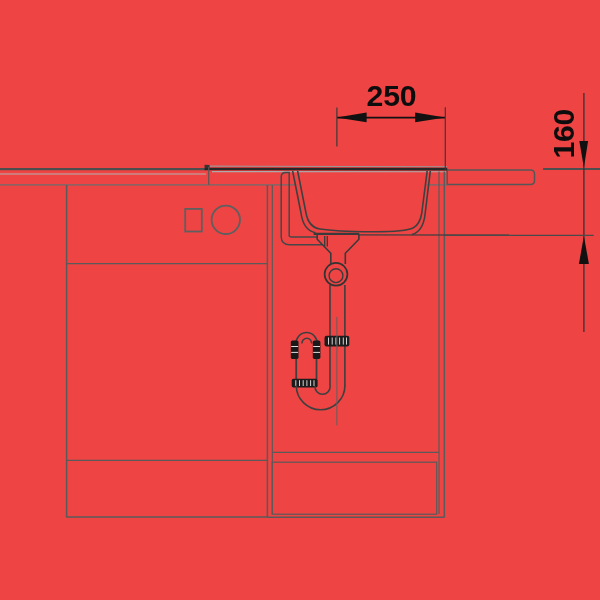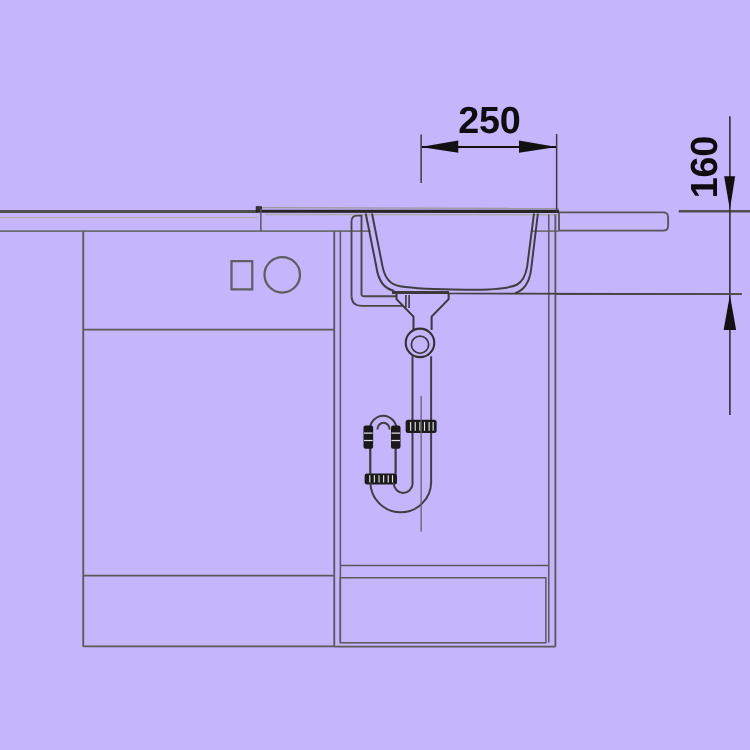--- a/index.html
+++ b/index.html
@@ -1,16 +1,16 @@
 <!DOCTYPE html>
 <html><head>
 <meta charset="utf-8">
 <style>
   html,body{margin:0;padding:0;background:#ffffff;}
-  .wrap{width:600px;height:600px;position:relative;background:#c4b5fd;}
+  .wrap{width:600px;height:600px;position:relative;background:#ef4444;}
   svg{position:absolute;top:0;left:0;}
   text{font-family:"Liberation Sans", sans-serif;font-weight:bold;fill:#0d0d0d;}
 </style>
 </head>
 <body>
 <div class="wrap">
 <svg width="600" height="600" viewBox="0 0 600 600" fill="none">
 
 <g stroke="#4e4e4e">
   <line x1="0" y1="169.2" x2="206" y2="169.2" stroke-width="2.2"></line>

